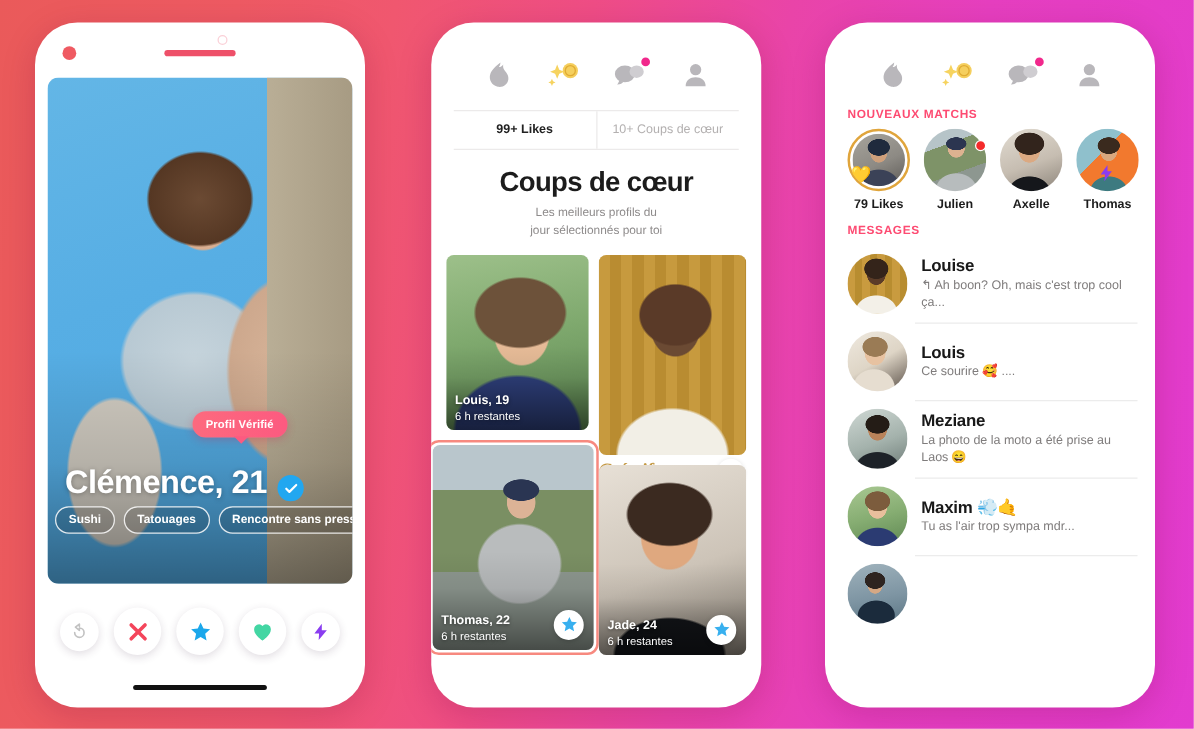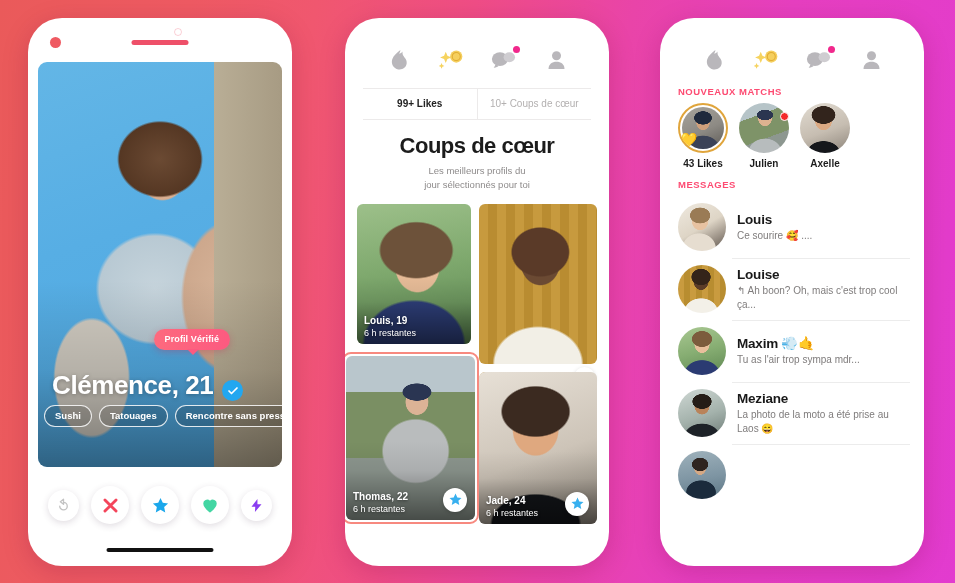--- a/index.html
+++ b/index.html
@@ -477,64 +477,73 @@
   </div>
 
   <div class="sec-head">NOUVEAUX MATCHS</div>
 
   <div class="matches">
     <div class="match">
       <div class="m-ring">
         <div class="m-av av-m1"></div>
       </div>
       <span class="m-heart">💛</span>
-      <div class="m-name">43 Likes</div>
+      <div class="m-name">79 Likes</div>
     </div>
 
     <div class="match">
       <div class="m-av av-julien"></div>
       <span class="m-badge-dot"></span>
       <div class="m-name">Julien</div>
     </div>
 
     <div class="match">
       <div class="m-av av-axelle"></div>
       <div class="m-name">Axelle</div>
     </div>
 
+    <div class="match">
+      <div class="m-av av-thomas"></div>
+      <span class="m-bolt">
+        <svg width="12" height="15" viewBox="0 0 24 26">
+            <path d="M14 0L3 15h7l-1 11L21 10h-7z" fill="#8a3df0"></path>
+          </svg>
+      </span>
+      <div class="m-name">Thomas</div>
+    </div>
   </div>
 
   <div class="sec-head" style="margin-top:10px;">MESSAGES</div>
 
   <div class="msgs">
+    <div class="msg">
+      <div class="msg-av av-louise"></div>
+      <div class="msg-txt">
+        <div class="msg-name">Louise</div>
+        <div class="msg-prev">↰ Ah boon? Oh, mais c'est trop cool ça...</div>
+      </div>
+    </div>
     <div class="msg">
       <div class="msg-av av-louis"></div>
       <div class="msg-txt">
         <div class="msg-name">Louis</div>
         <div class="msg-prev">Ce sourire 🥰 ....</div>
       </div>
     </div>
     <div class="msg">
-      <div class="msg-av av-louise"></div>
+      <div class="msg-av av-meziane"></div>
       <div class="msg-txt">
-        <div class="msg-name">Louise</div>
-        <div class="msg-prev">↰ Ah boon? Oh, mais c'est trop cool ça...</div>
+        <div class="msg-name">Meziane</div>
+        <div class="msg-prev">La photo de la moto a été prise au Laos 😄</div>
       </div>
     </div>
     <div class="msg">
       <div class="msg-av av-maxim"></div>
       <div class="msg-txt">
         <div class="msg-name">Maxim 💨🤙</div>
         <div class="msg-prev">Tu as l'air trop sympa mdr...</div>
       </div>
     </div>
     <div class="msg">
-      <div class="msg-av av-meziane"></div>
-      <div class="msg-txt">
-        <div class="msg-name">Meziane</div>
-        <div class="msg-prev">La photo de la moto a été prise au Laos 😄</div>
-      </div>
-    </div>
-    <div class="msg">
       <div class="msg-av av-talia"></div>
     </div>
   </div>
 </div>
 
 </body></html>

